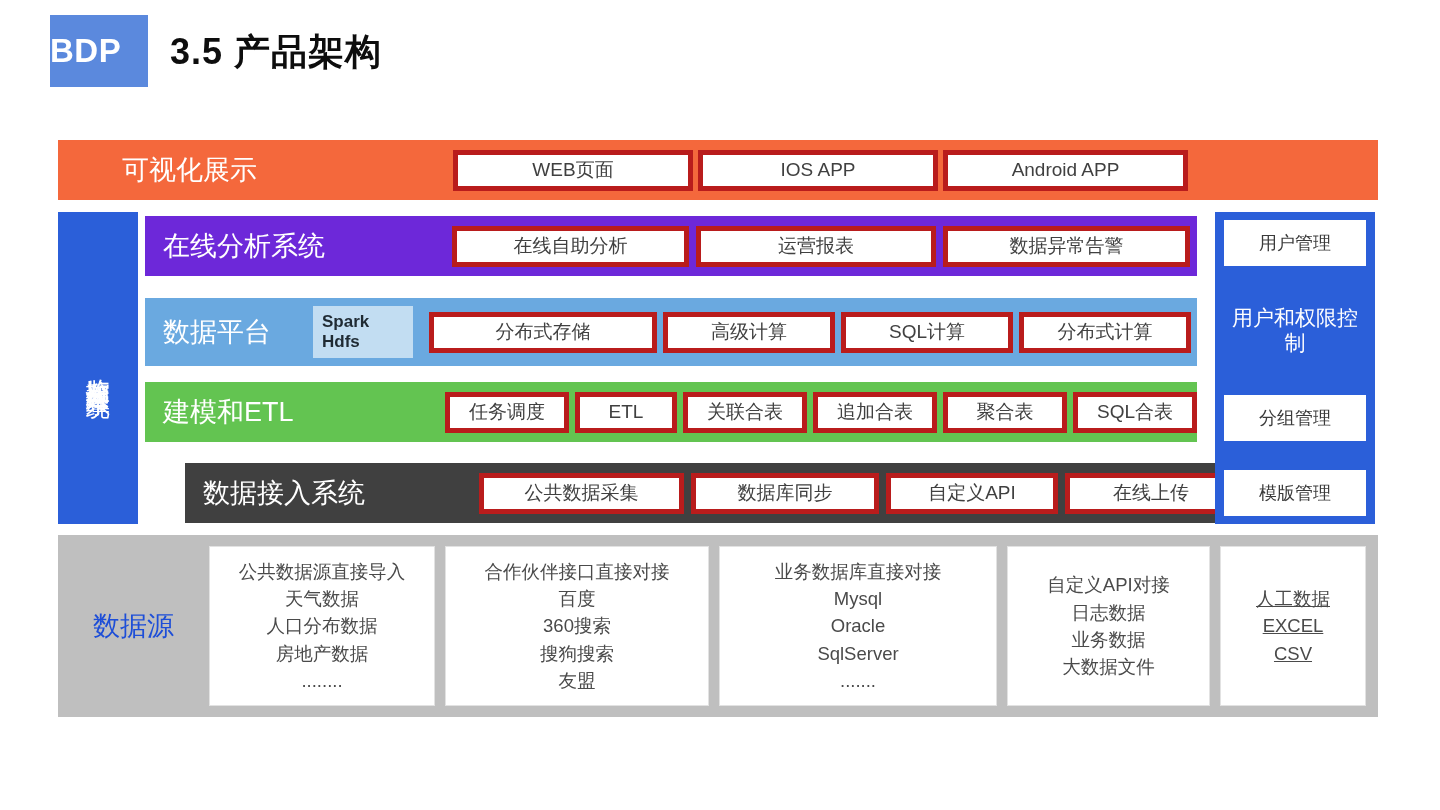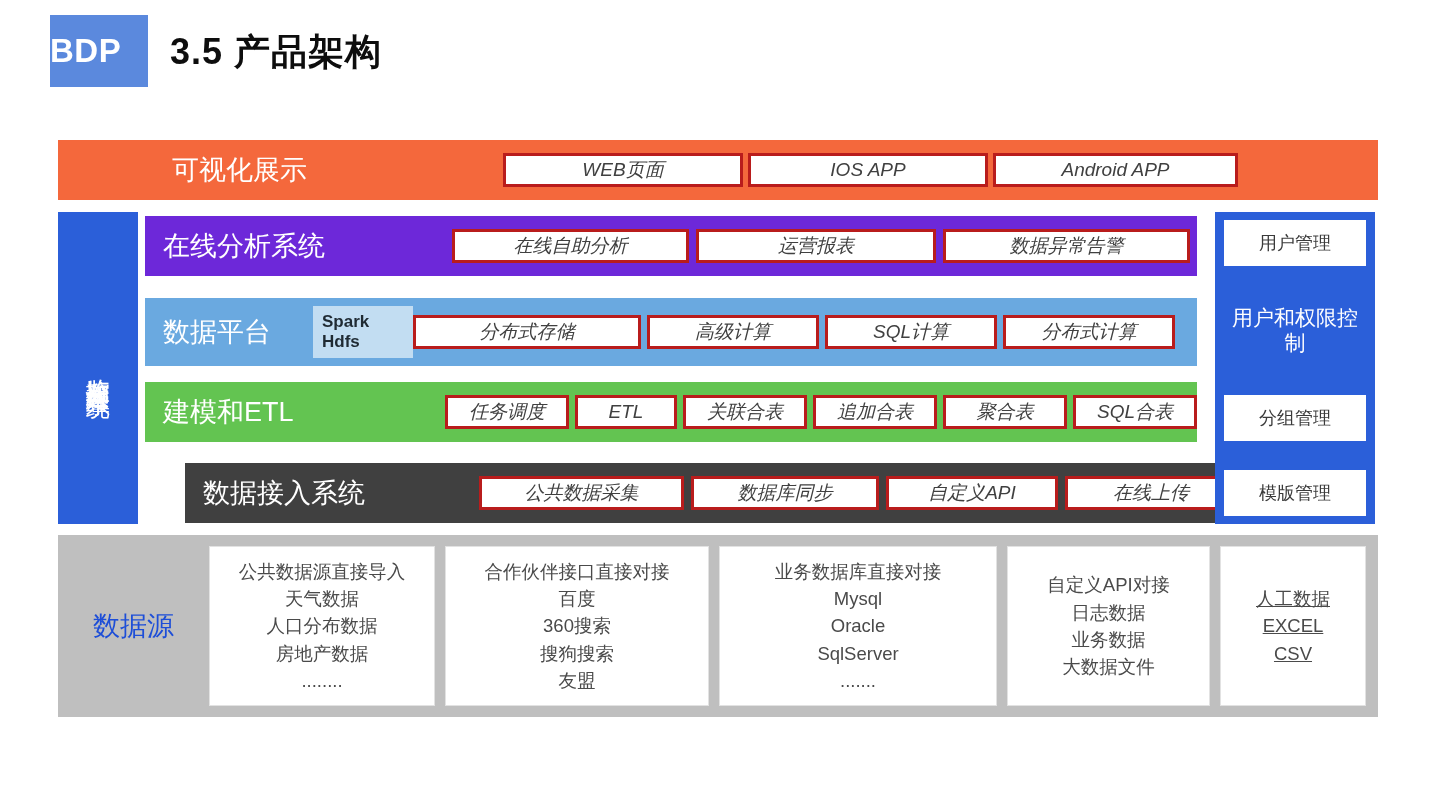--- a/index.html
+++ b/index.html
@@ -31,25 +31,24 @@
 
   .band {
     position: absolute;
     display: flex; align-items: center;
   }
   .band-label {
     color: #ffffff; font-size: 27px; white-space: nowrap;
   }
   .cell {
     background: #ffffff;
-    border: 3px solid #b91c1c;
+    border: 5px solid #b91c1c;
     display: flex; align-items: center; justify-content: center;
     font-size: 19px; color: #404040; white-space: nowrap;
-    height: 34px;
-    font-style: italic;
+    height: 41px;
   }
 
   
   #row-visual { left: 58px; top: 140px; width: 1320px; height: 60px; background: #f4683c; }
   #row-analysis { left: 145px; top: 216px; width: 1052px; height: 60px; background: #6d28d9; }
   #row-platform { left: 145px; top: 298px; width: 1052px; height: 68px; background: #6aa9e0; }
   #row-etl { left: 145px; top: 382px; width: 1052px; height: 60px; background: #63c451; }
   #row-ingest { left: 145px; top: 463px; width: 1052px; height: 60px; background: #404040; margin-left: 40px; }
 
   
@@ -111,21 +110,21 @@
 <div id="header">
   <div id="logo-box">
     <span id="logo-text">BDP</span>
   </div>
   <div id="page-title">3.5 产品架构</div>
 </div>
 
 <div id="diagram">
 
   <div class="band" id="row-visual">
-    <div class="band-label" style="width:445px; padding-left:114px;">可视化展示</div>
+    <div class="band-label" style="width:395px; padding-left:64px;">可视化展示</div>
     <div style="display:flex; gap:5px;">
       <div class="cell" style="width:240px">WEB页面</div>
       <div class="cell" style="width:240px">IOS APP</div>
       <div class="cell" style="width:245px">Android APP</div>
     </div>
   </div>
 
   <div id="left-rail">
     <div id="left-rail-text">监控和运维管理系统</div>
   </div>
@@ -138,21 +137,21 @@
       <div class="cell" style="width:247px">数据异常告警</div>
     </div>
   </div>
 
   <div class="band" id="row-platform">
     <div class="band-label" style="padding-left:18px; width:168px;">数据平台</div>
     <div class="sp-badge">
       <span>Spark</span>
       <span>Hdfs</span>
     </div>
-    <div style="display:flex; gap:6px; ">
+    <div style="display:flex; gap:6px; margin-left:16px;">
       <div class="cell" style="width:228px">分布式存储</div>
       <div class="cell" style="width:172px">高级计算</div>
       <div class="cell" style="width:172px">SQL计算</div>
       <div class="cell" style="width:172px">分布式计算</div>
     </div>
   </div>
 
   <div class="band" id="row-etl">
     <div class="band-label" style="width:305px; padding-left:18px;">建模和ETL</div>
     <div style="display:flex; gap:6px;">

